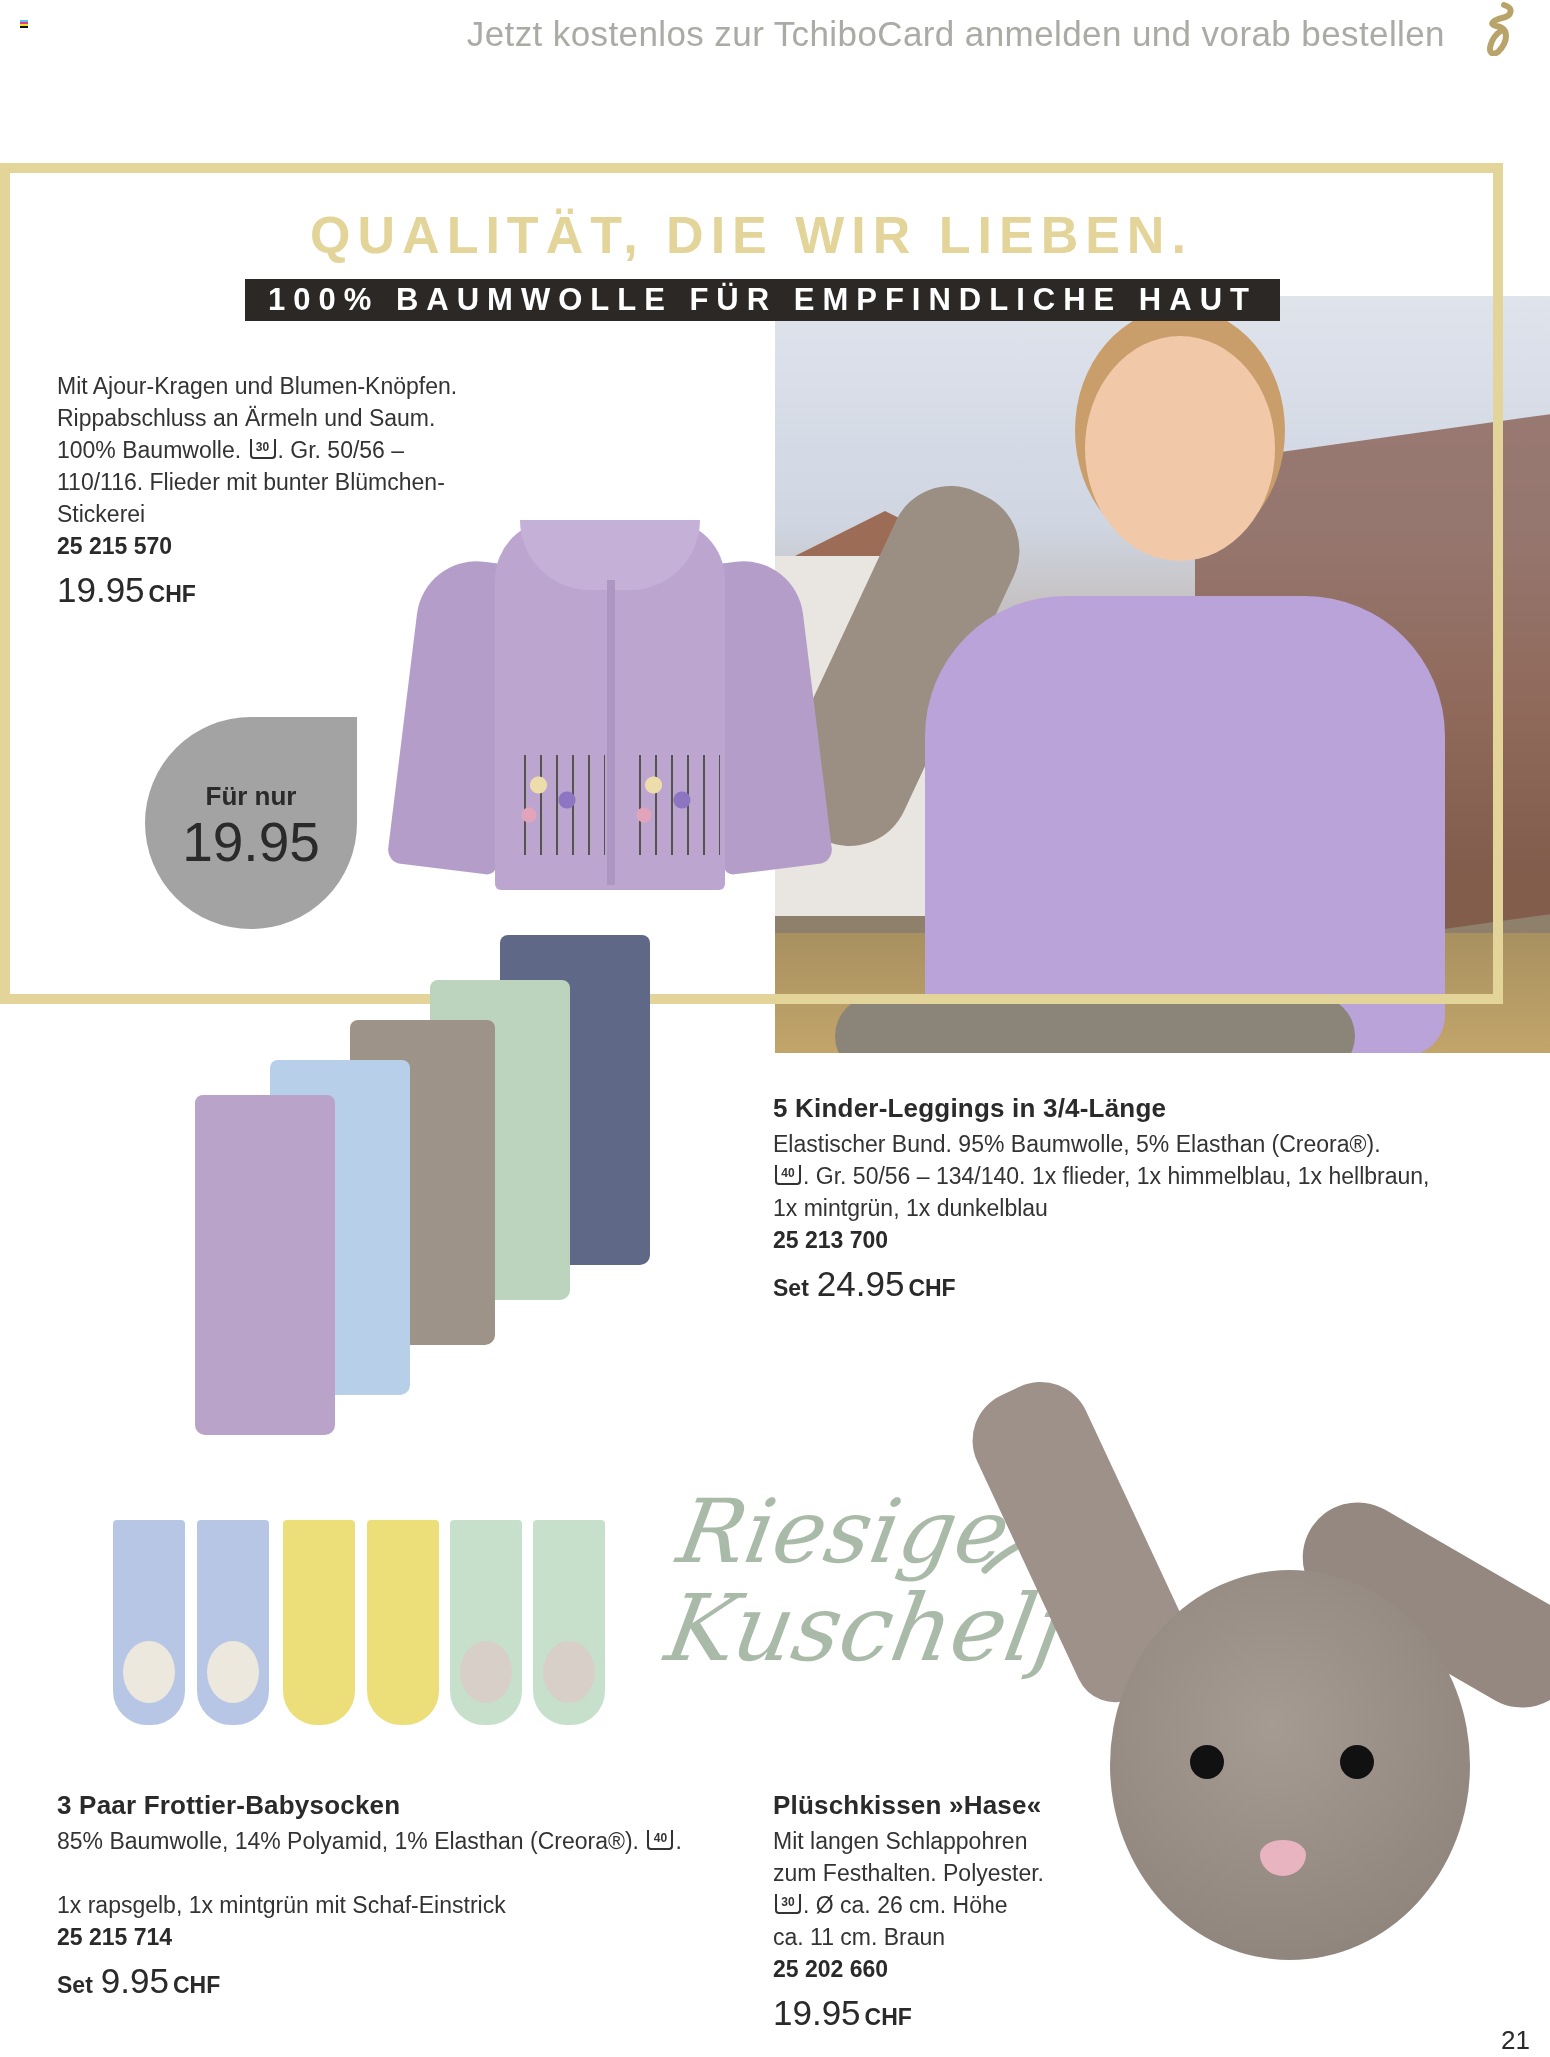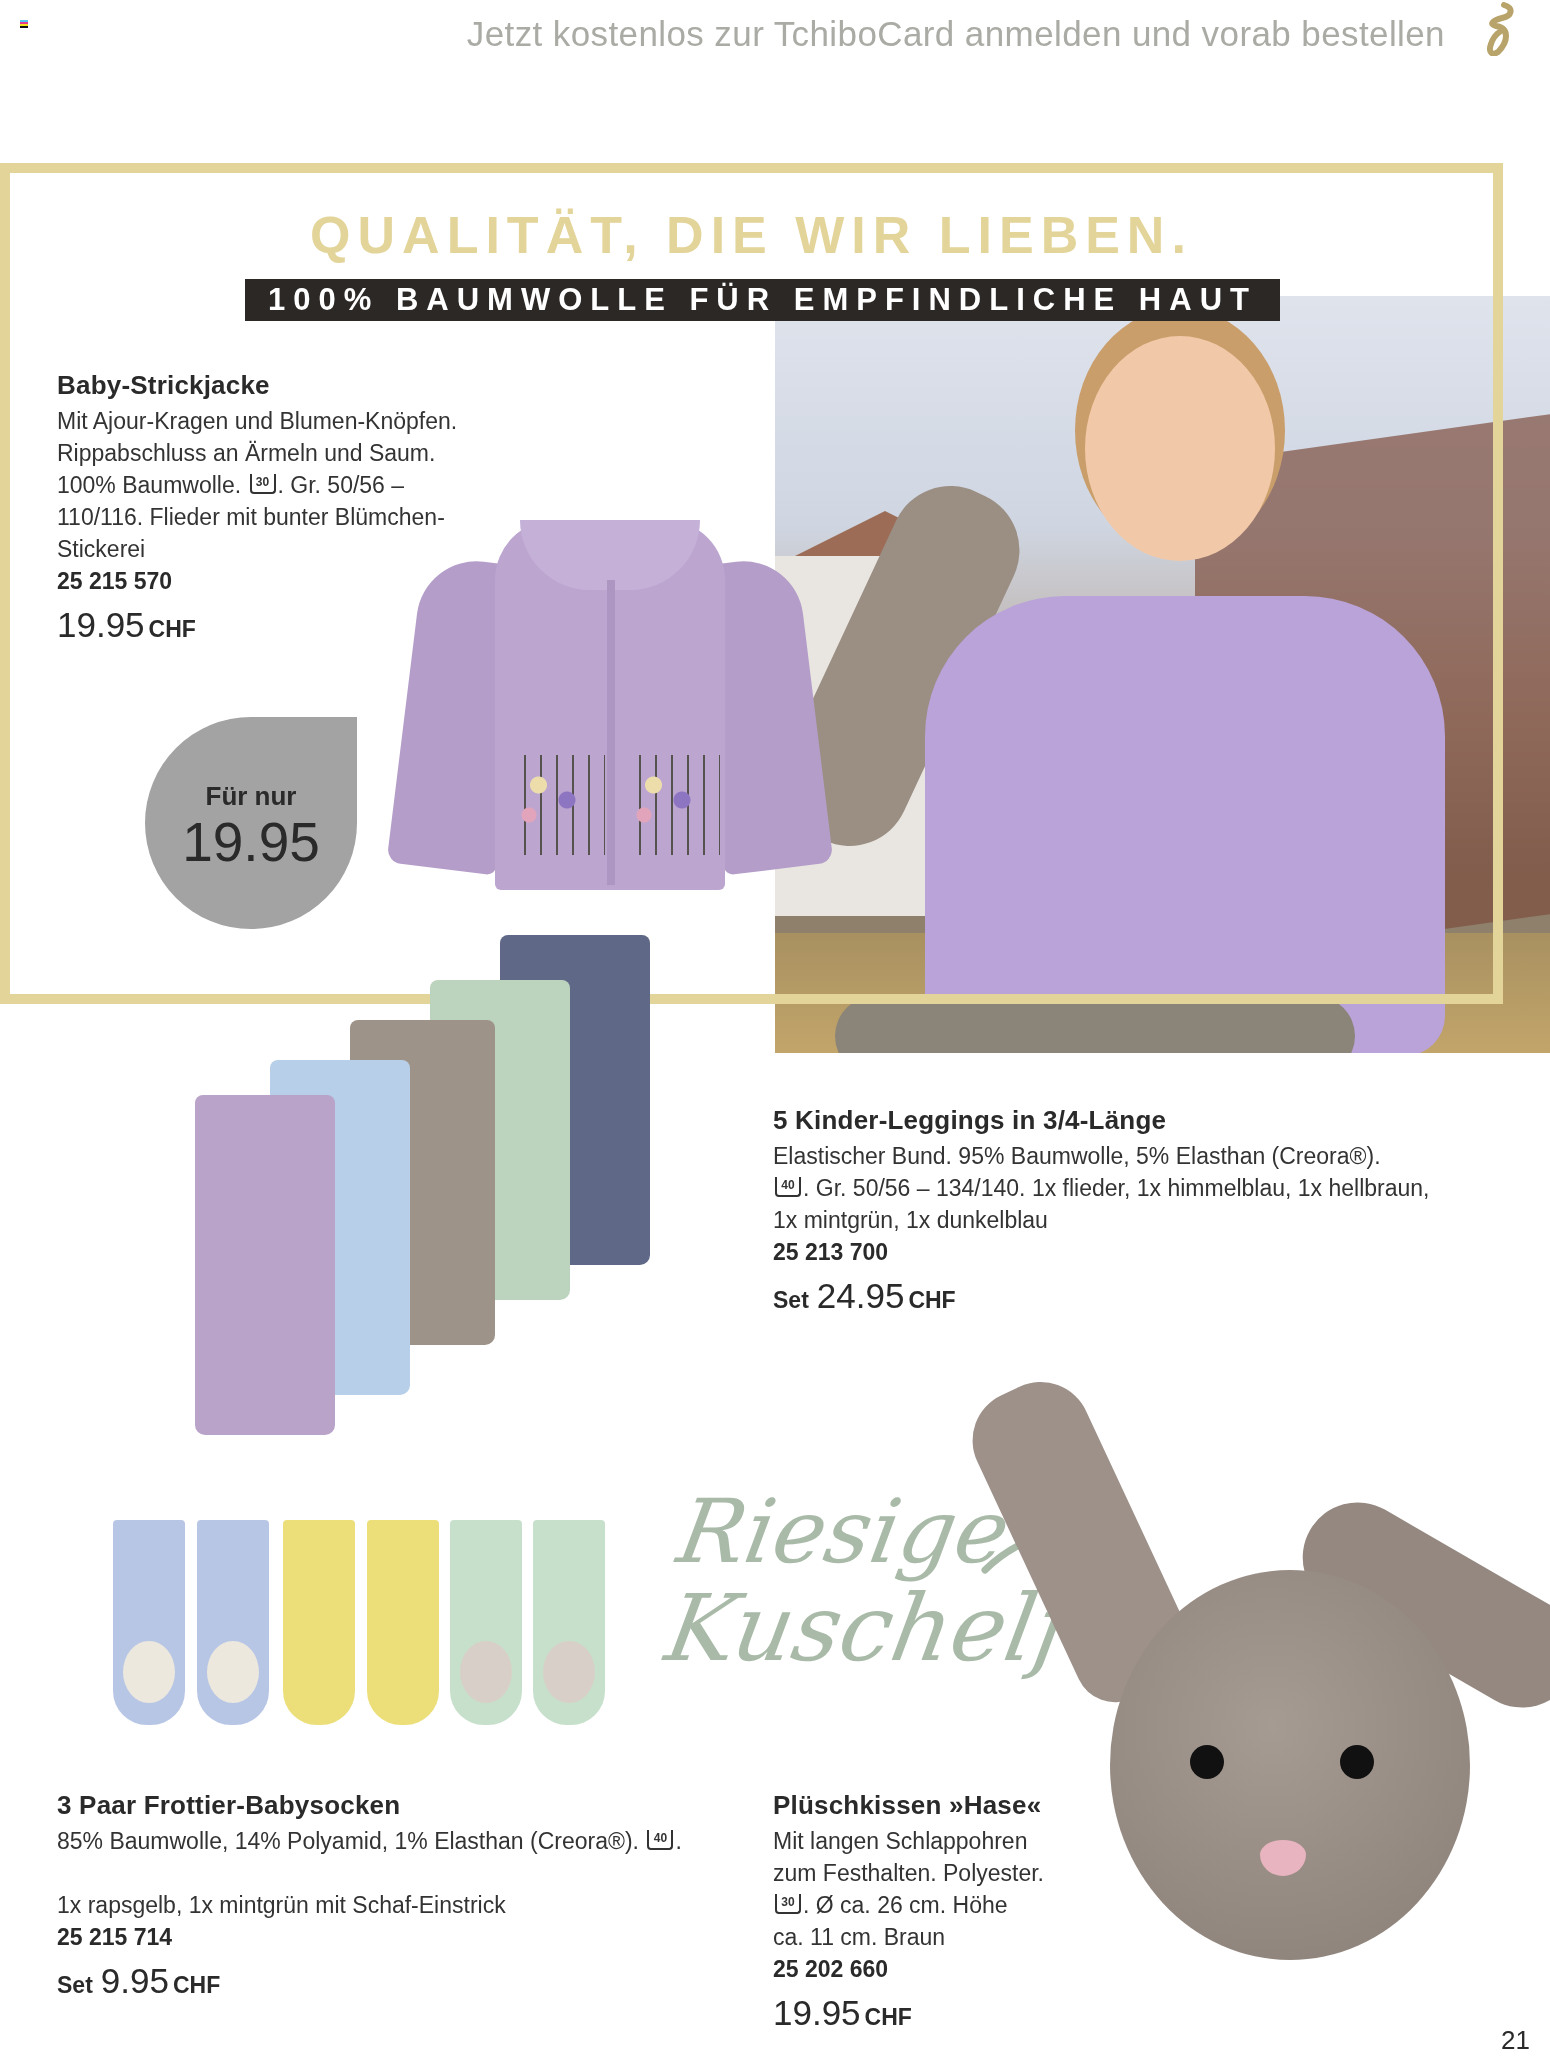--- a/index.html
+++ b/index.html
@@ -108,21 +108,20 @@
   <div class="legs"></div>
 </div>
 
 <div class="abs" style="left:1493px;top:296px;width:10px;height:708px;background:#e3d49a;"></div>
 <div class="abs" style="left:775px;top:994px;width:728px;height:10px;background:#e3d49a;"></div>
 
 <div class="abs headline">QUALITÄT, DIE WIR LIEBEN.</div>
 <div class="abs banner">100% BAUMWOLLE FÜR EMPFINDLICHE HAUT</div>
 
 <div class="abs prod" style="left:57px;top:370px;width:440px;">
-  <h3>Baby-Strickjacke</h3>
   <p>
     <span>Mit Ajour-Kragen und Blumen-Knöpfen.</span><br>
     <span>Rippabschluss an Ärmeln und Saum.</span><br>
     <span>100% Baumwolle.</span>
     <span class="wash">30</span><span>. Gr. 50/56 –</span><br>
     <span>110/116. Flieder mit bunter Blümchen-</span><br>
     <span>Stickerei</span>
   </p>
   <div class="art">25 215 570</div>
   <div class="price">
@@ -146,21 +145,21 @@
 </div>
 
 <div class="abs leggings">
   <div class="leg" style="left:370px;top:0;height:330px;background:#5f6887;"></div>
   <div class="leg" style="left:300px;top:45px;height:320px;width:140px;background:#bcd3bd;"></div>
   <div class="leg" style="left:220px;top:85px;height:325px;width:145px;background:#9e9388;"></div>
   <div class="leg" style="left:140px;top:125px;height:335px;width:140px;background:#b7cfe9;"></div>
   <div class="leg" style="left:65px;top:160px;height:340px;width:140px;background:#b9a3c8;"></div>
 </div>
 
-<div class="abs prod" style="left:773px;top:1093px;width:720px;margin-top:12px;">
+<div class="abs prod" style="left:773px;top:1093px;width:720px;">
   <h3>5 Kinder-Leggings in 3/4-Länge</h3>
   <p>
     <span>Elastischer Bund. 95% Baumwolle, 5% Elasthan (Creora®).</span><br>
     <span class="wash">40</span><span>. Gr. 50/56 – 134/140. 1x flieder, 1x himmelblau, 1x hellbraun,</span><br>
     <span>1x mintgrün, 1x dunkelblau</span>
   </p>
   <div class="art">25 213 700</div>
   <div class="price">
     <span class="set">Set</span><span class="num">24.95</span><span class="cur">CHF</span>
   </div>

